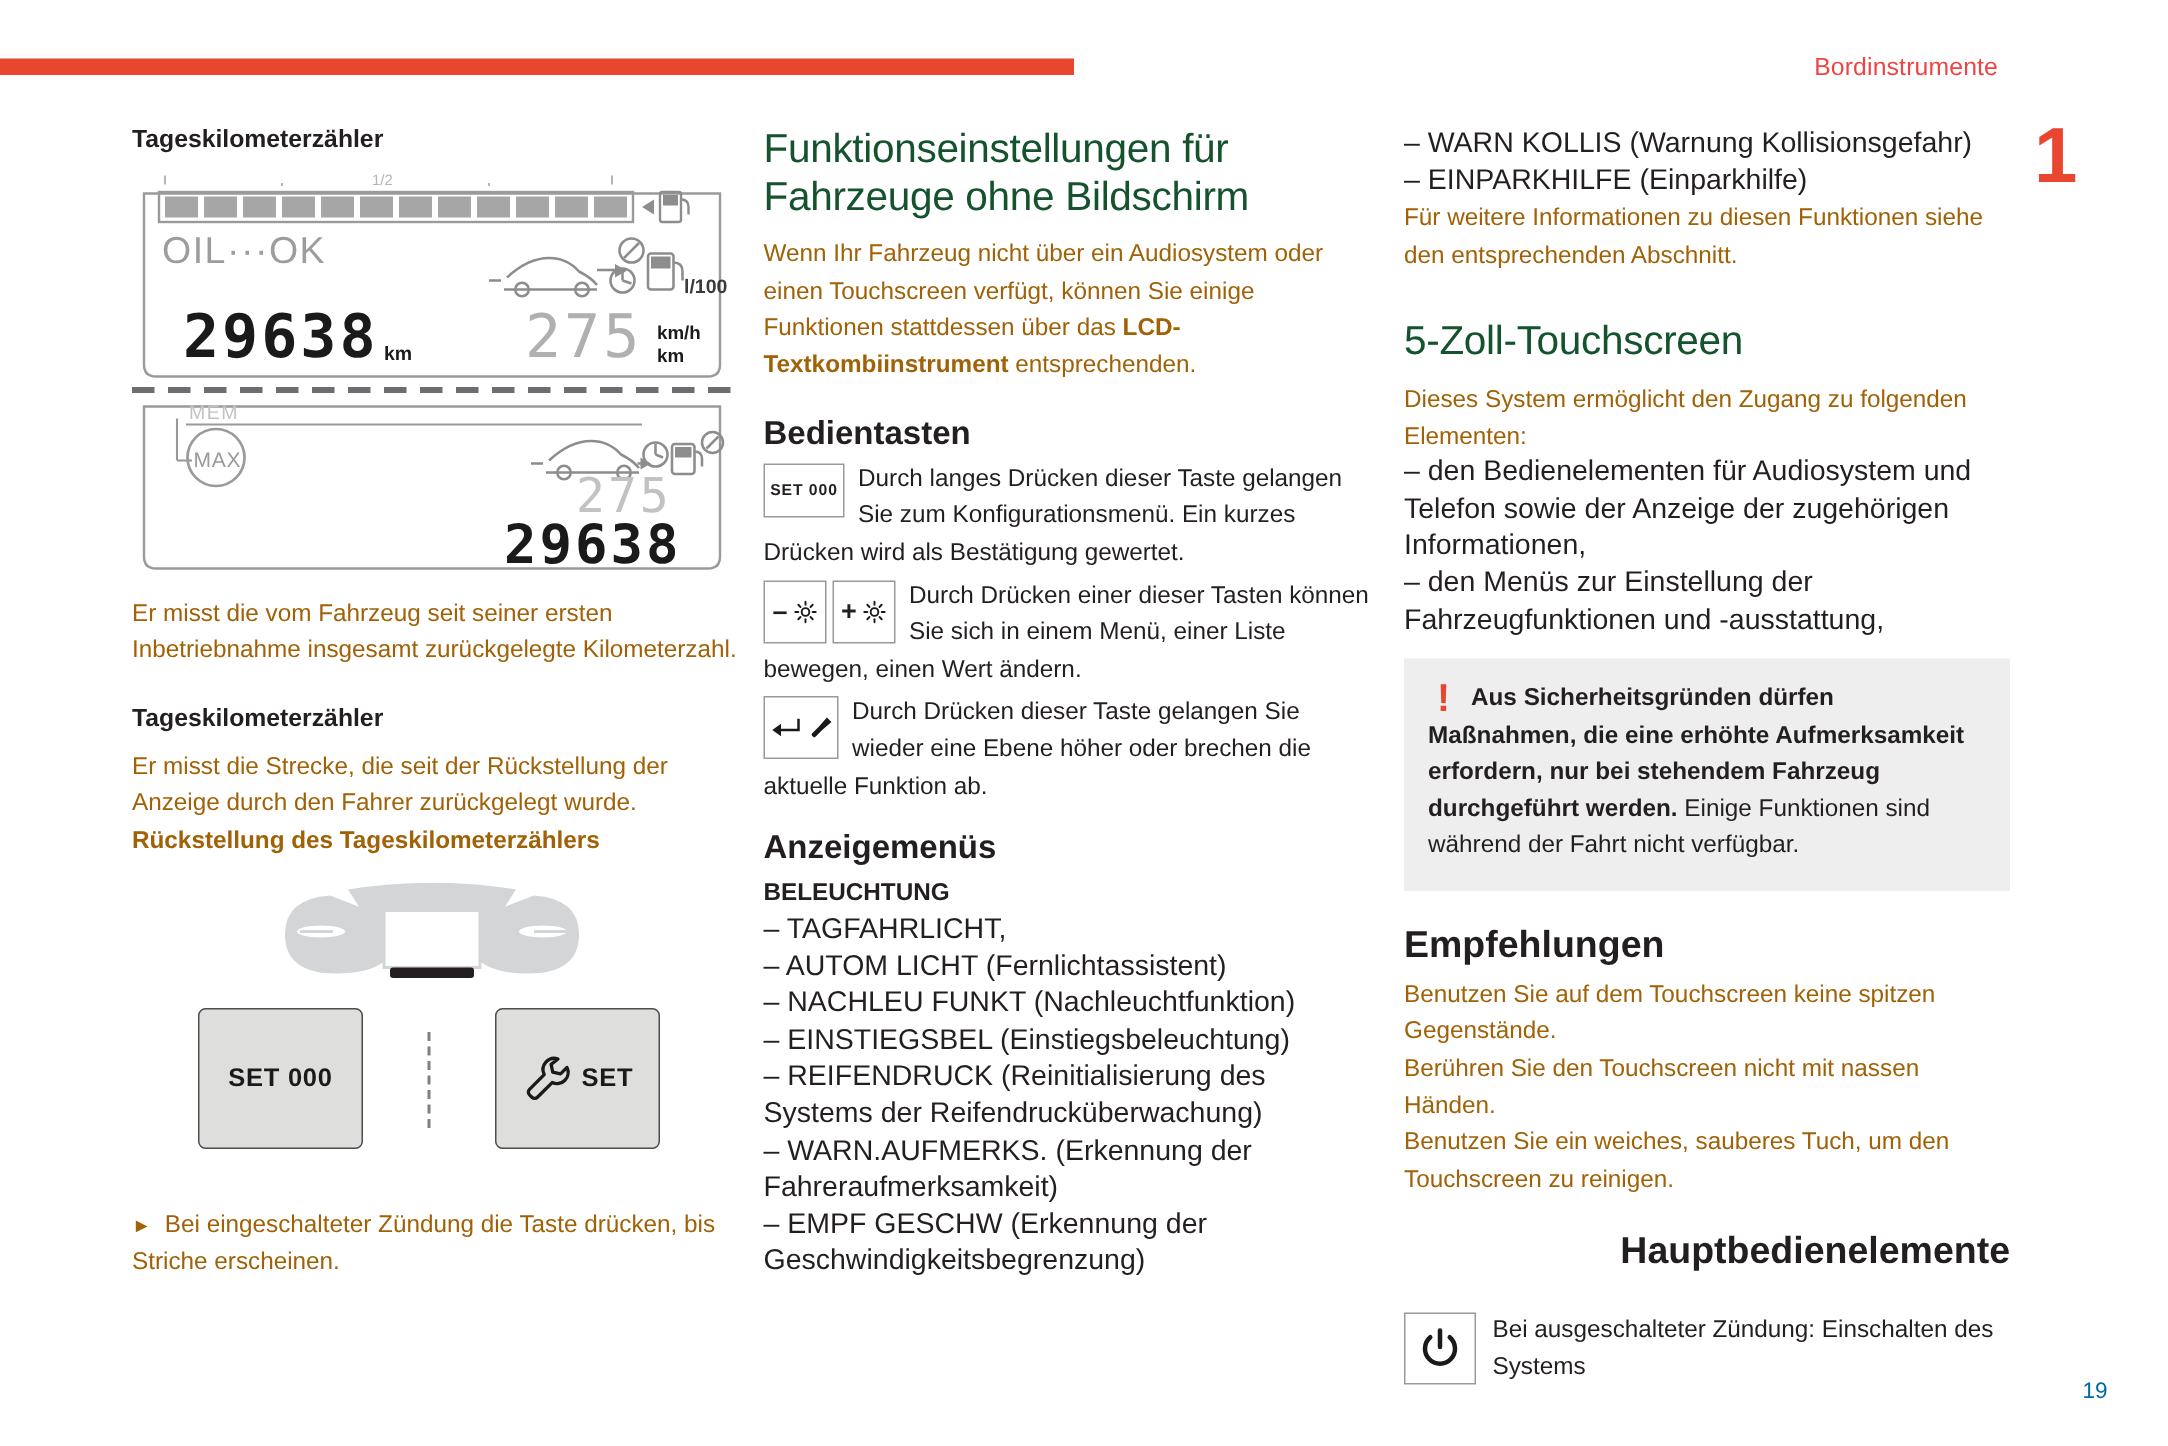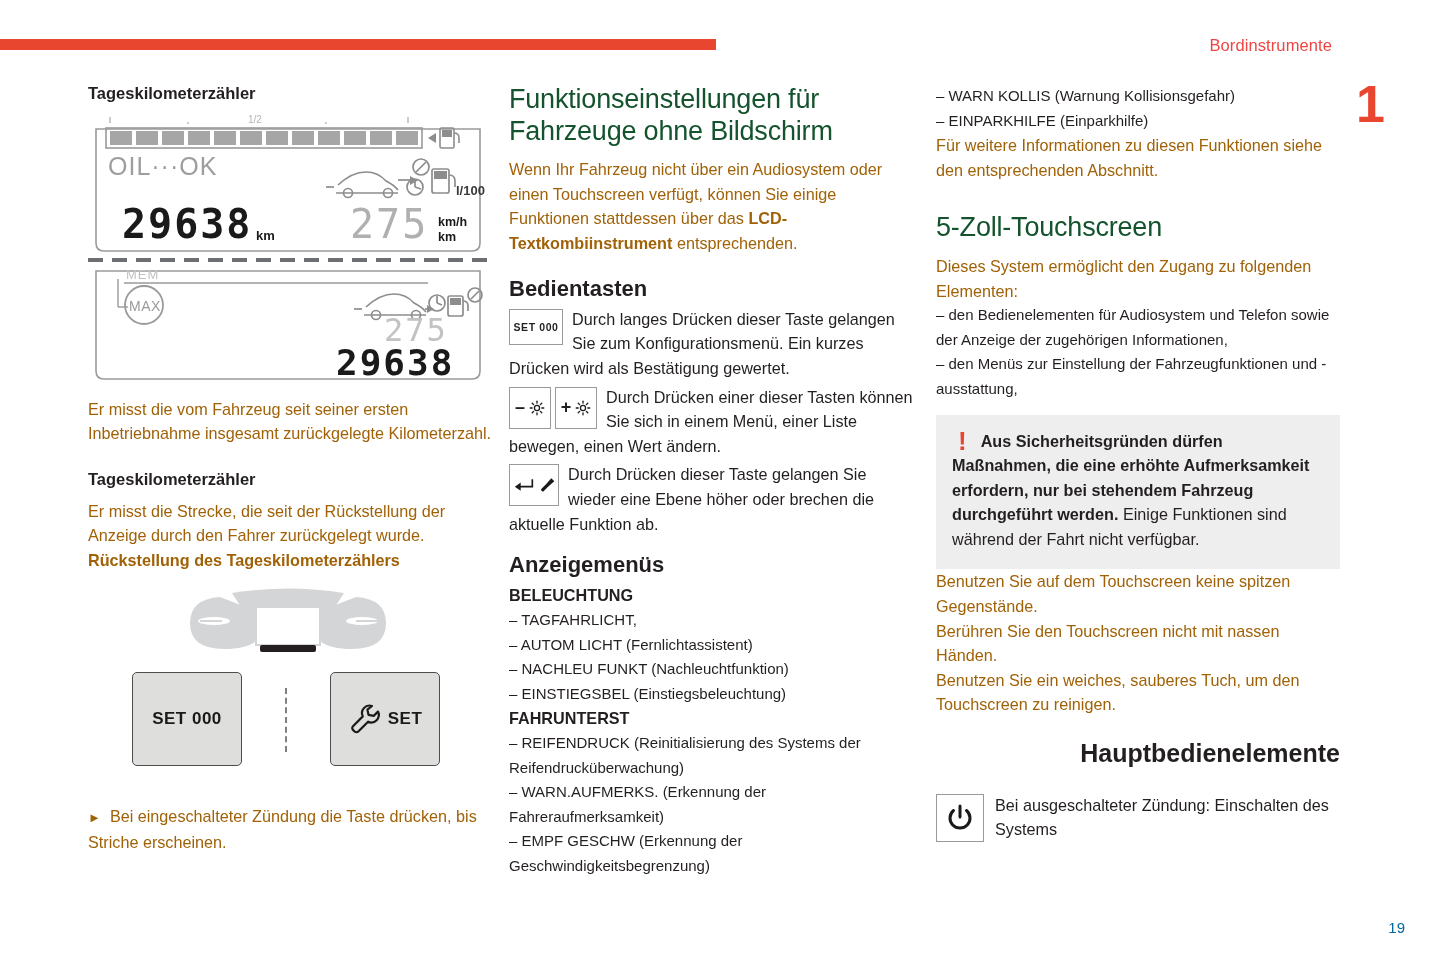--- a/index.html
+++ b/index.html
@@ -50,21 +50,21 @@
   }
   h4.small-title {
     font-size:16.5px; font-weight:bold; color:#231f20;
     margin:0 0 9px 0; line-height:1.2;
   }
   p, .line {
     font-size:16.2px; line-height:24.6px; margin:0; color:#a16207;
   }
   .bold { font-weight:bold; }
   .caps { font-weight:bold; }
-  .dash-item { font-size:15px; line-height:24.6px; }
+  .dash-item { font-size:19px; line-height:24.6px; }
 
   
   #wheel-figure { position:relative; width:404px; height:215px; margin:10px 0 4px 0; }
 
   .key-box {
     position:absolute; width:110px; height:94px;
     background:#dededd; border:1.5px solid #4d4d4d; border-radius:5px;
     display:flex; align-items:center; justify-content:center;
     font-size:17px; font-weight:bold; letter-spacing:.5px; color:#1a1a1a;
   }
@@ -331,21 +331,20 @@
 
   <div>
     <div class="caps" style="font-size:16.2px;line-height:24.6px;">BELEUCHTUNG</div>
     <div class="dash-item">–  TAGFAHRLICHT,</div>
     <div class="dash-item">–  AUTOM LICHT (Fernlichtassistent)</div>
     <div class="dash-item">–  NACHLEU FUNKT (Nachleuchtfunktion)</div>
     <div class="dash-item">–  EINSTIEGSBEL (Einstiegsbeleuchtung)</div>
   </div>
 
   <div>
-    <div class="caps" style="font-size:16.2px;line-height:24.6px;">FAHRUNTERST</div>
     <div class="dash-item">–  REIFENDRUCK (Reinitialisierung des Systems der Reifendrucküberwachung)</div>
     <div class="dash-item">–  WARN.AUFMERKS. (Erkennung der Fahreraufmerksamkeit)</div>
     <div class="dash-item">–  EMPF GESCHW (Erkennung der Geschwindigkeitsbegrenzung)</div>
   </div>
 
 </div>
 
 <div class="col" id="col-right" style="top:84px;">
 
   <div class="dash-item">–  WARN KOLLIS (Warnung Kollisionsgefahr)</div>
@@ -357,20 +356,21 @@
   <p>Dieses System ermöglicht den Zugang zu folgenden Elementen:</p>
   <div class="dash-item">–  den Bedienelementen für Audiosystem und Telefon sowie der Anzeige der zugehörigen Informationen,</div>
   <div class="dash-item">–  den Menüs zur Einstellung der Fahrzeugfunktionen und -ausstattung,</div>
 
   <div id="warning-box">
     <span class="bang">!</span>
     <span class="wtext-bold">Aus Sicherheitsgründen dürfen Maßnahmen, die eine erhöhte Aufmerksamkeit erfordern, nur bei stehendem Fahrzeug durchgeführt werden.</span>
     <span>Einige Funktionen sind während der Fahrt nicht verfügbar.</span>
   </div>
 
+  <h3 class="sub-title" style="margin-top:22px;font-size:25px;">Empfehlungen</h3>
   <p>Benutzen Sie auf dem Touchscreen keine spitzen Gegenstände.</p>
   <p>Berühren Sie den Touchscreen nicht mit nassen Händen.</p>
   <p>Benutzen Sie ein weiches, sauberes Tuch, um den Touchscreen zu reinigen.</p>
 
   <h3 class="sub-title" style="margin-top:22px;font-size:25px;text-align:right;">Hauptbedienelemente</h3>
 
   <div id="power-row">
     <div id="power-key">
       <svg width="30" height="30" viewBox="0 0 30 30">
         <path d="M8.5 7.5 a10 10 0 1 0 13 0" fill="none" stroke="#1a1a1a" stroke-width="3" stroke-linecap="round"></path>

